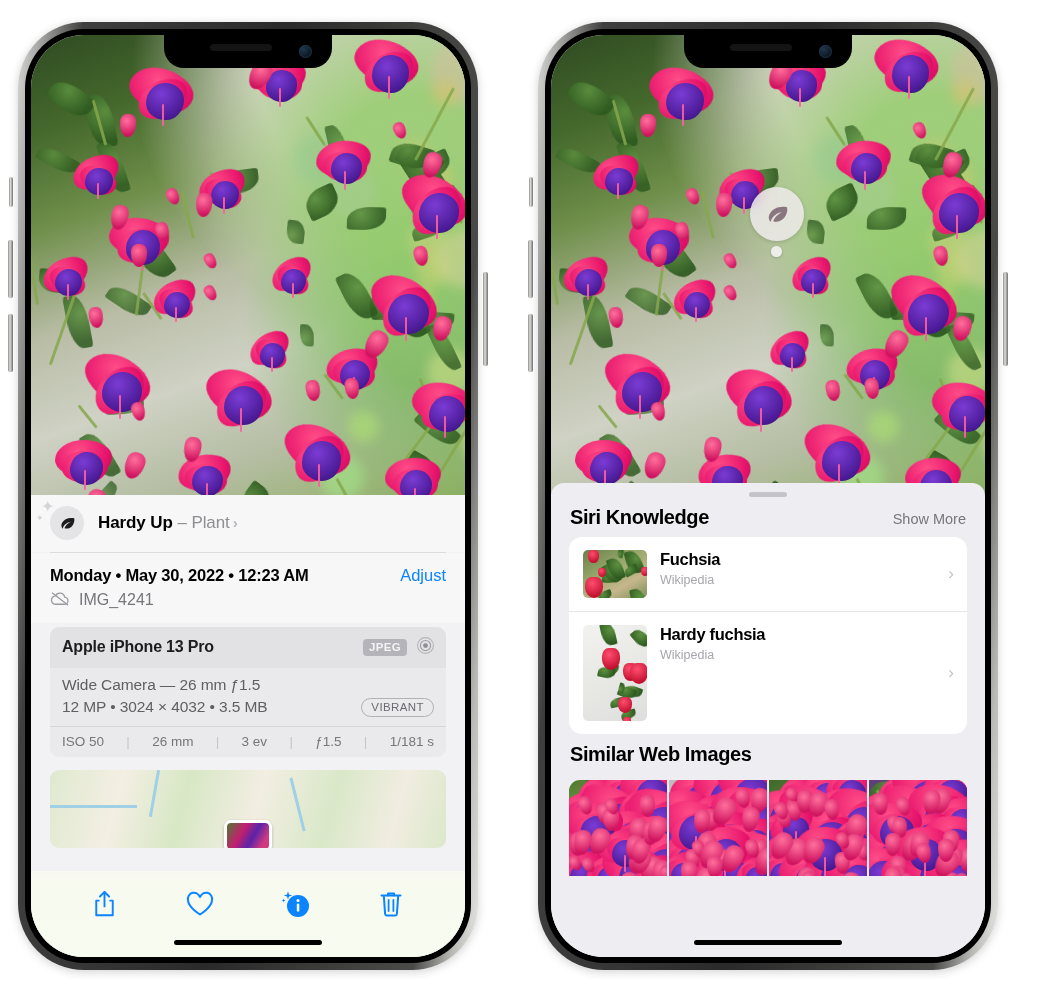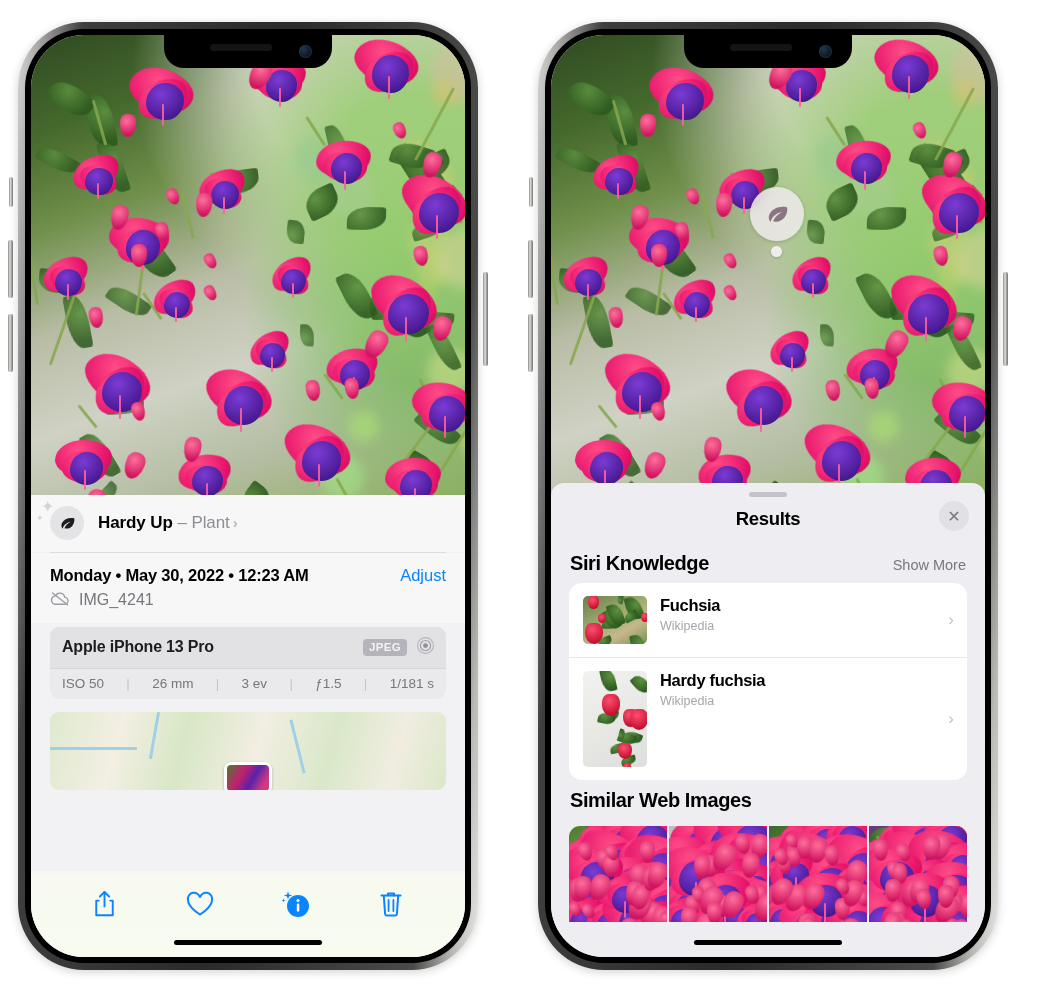--- a/index.html
+++ b/index.html
@@ -487,20 +487,27 @@
               <span class="fmt-badge">JPEG</span>
               <span>
                 <svg width="19" height="19" viewBox="0 0 24 24" aria-hidden="true">
                   <circle cx="12" cy="12" r="10" fill="none" stroke="#b5b5bb" stroke-width="1.4"></circle>
                   <circle cx="12" cy="12" r="6.4" fill="none" stroke="#9e9ea4" stroke-width="1.4"></circle>
                   <circle cx="12" cy="12" r="3" fill="#8e8e94"></circle>
                 </svg>
               </span>
             </span>
           </div>
+          <div class="exif-body">
+            <div class="exif-lens">Wide Camera — 26 mm ƒ1.5</div>
+            <div class="exif-size-row">
+              <span class="exif-size">12 MP • 3024 × 4032 • 3.5 MB</span>
+              <span class="vibrant-badge">VIBRANT</span>
+            </div>
+          </div>
           <div class="exif-foot">
             <span>ISO 50</span>
             <span class="divider">|</span>
             <span>26 mm</span>
             <span class="divider">|</span>
             <span>3 ev</span>
             <span class="divider">|</span>
             <span>ƒ1.5</span>
             <span class="divider">|</span>
             <span>1/181 s</span>
@@ -742,24 +749,20 @@
       <div class="vlu-badge" style="left:199px;top:152px;">
         <svg width="27" height="27" viewBox="0 0 24 24" aria-hidden="true">
           <path d="M20.5 5.5C14 4 7.5 6.5 5 11.5c-1.4 2.8-.7 5.6 1 7 .4-2.6 2.1-5 4.6-6.6 2.1-1.4 4.3-2 5.6-2.1-1.2.6-3.1 1.7-4.8 3.3-1.6 1.5-2.7 3.2-3.2 4.9 3.4 1.3 7.6-.2 10-3.3 2.3-3 2.9-6.5 2.3-9.2z" fill="#8a7680"></path>
         </svg>
       </div>
       <div class="vlu-tail" style="left:220px;top:211px;"></div>
 
       <div class="results-sheet" style="top:448px;">
         <div class="grabber"></div>
 
-        <div class="results-head">
-          <span class="results-title">Results</span>
-          <span class="close-btn">✕</span>
-        </div>
 
         <div class="sec-head">
           <span class="sec-title">Siri Knowledge</span>
           <span class="sec-action">Show More</span>
         </div>
 
         <div class="know-card">
           <div class="know-row">
             <div class="know-thumb wide" id="thumb1" style="background: linear-gradient(150deg, rgb(107, 127, 74), rgb(151, 168, 108) 40%, rgb(198, 183, 140) 70%, rgb(124, 143, 88));">
                 <div class="blob leaf-b" style="left:14.6489187774132px;top:40.952482688444434px;width:14.249401906576168px;height:8.999658232329239px;transform:rotate(-20.006835353415227deg)"></div>

